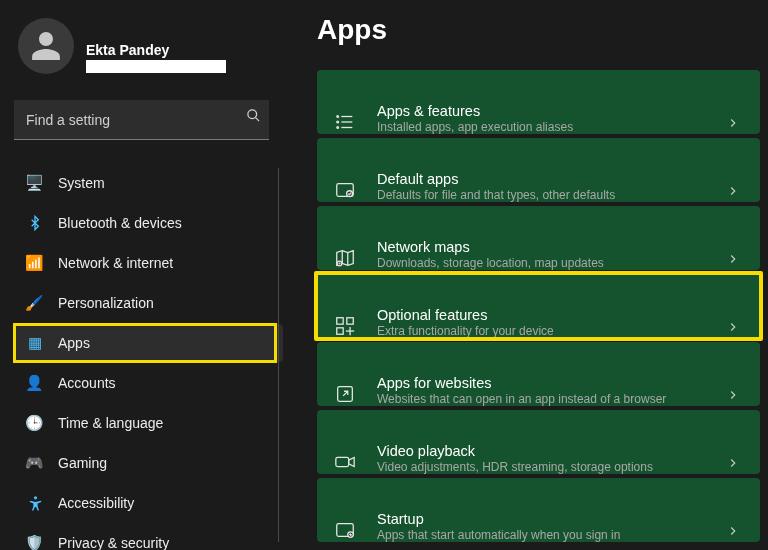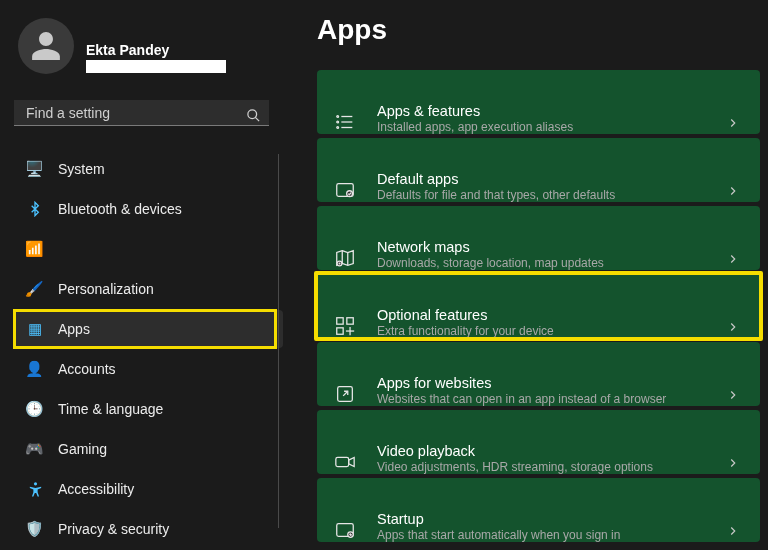--- a/index.html
+++ b/index.html
@@ -47,21 +47,21 @@
     margin-top: 2px;
     position: relative;
     overflow: hidden;
   }
   .search-wrap {
     margin-top: 16px;
     position: relative;
   }
   .search {
     width: 255px;
-    height: 26px;
+    height: 40px;
     background: #2d2d2d;
     border: none;
     border-bottom: 1px solid #7a7a7a;
     color: #cfcfcf;
     font-size: 14px;
     padding: 0 36px 0 12px;
     outline: none;
   }
   .search::placeholder { color: #cfcfcf; }
   .search-icon {
@@ -201,20 +201,21 @@
           <svg width="16" height="16" viewBox="0 0 24 24" fill="none" stroke="#4cc2ff" stroke-width="2">
             <path d="M7 7l10 10-5 5V2l5 5L7 17"></path>
           </svg>
         </span>
         <span>Bluetooth &amp; devices</span>
       </div>
       <div class="nav-item">
         <span class="ico">
           <span style="color:#4cc2ff;font-size:15px">📶</span>
         </span>
+        <span>Network &amp; internet</span>
       </div>
       <div class="nav-item">
         <span class="ico">
           <span style="color:#da8b53;font-size:15px">🖌️</span>
         </span>
         <span>Personalization</span>
       </div>
       <div class="highlight-sidebar" style="top: 159px;"></div>
       <div class="nav-item active">
         <span class="ico">

